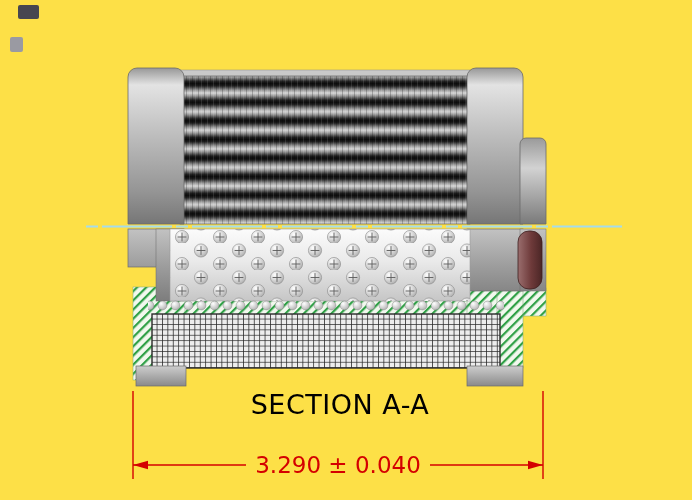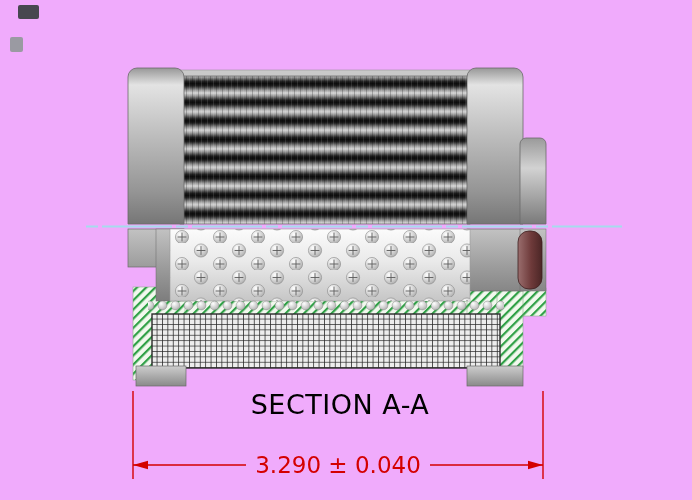--- a/index.html
+++ b/index.html
@@ -5,21 +5,21 @@
   html, body {
     margin: 0;
     padding: 0;
     background: #ffffff;
     font-family: "DejaVu Sans", "Liberation Sans", sans-serif;
   }
   .stage {
     position: relative;
     width: 692px;
     height: 500px;
-    background: #f0abfc;
+    background: #fde047;
     overflow: hidden;
   }
   svg { display: block; }
   text { user-select: none; }
 </style>
 </head>
 <body>
 
 <div class="stage">
 <svg width="692" height="500" viewBox="0 0 692 500" xmlns="http://www.w3.org/2000/svg">

